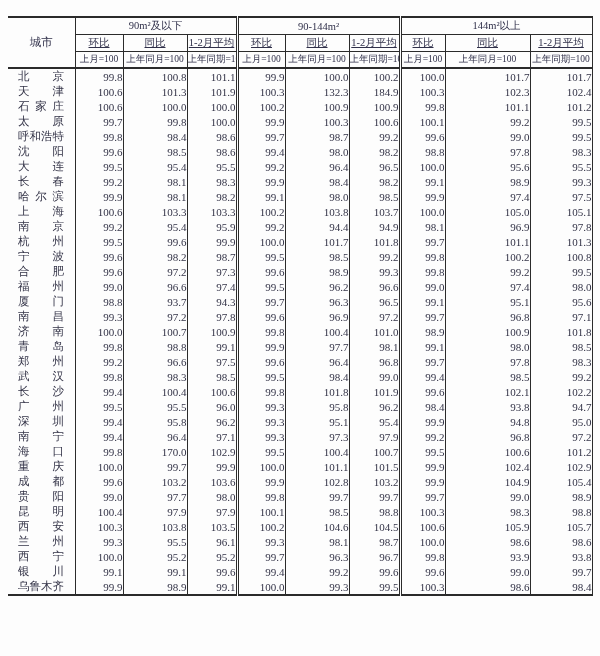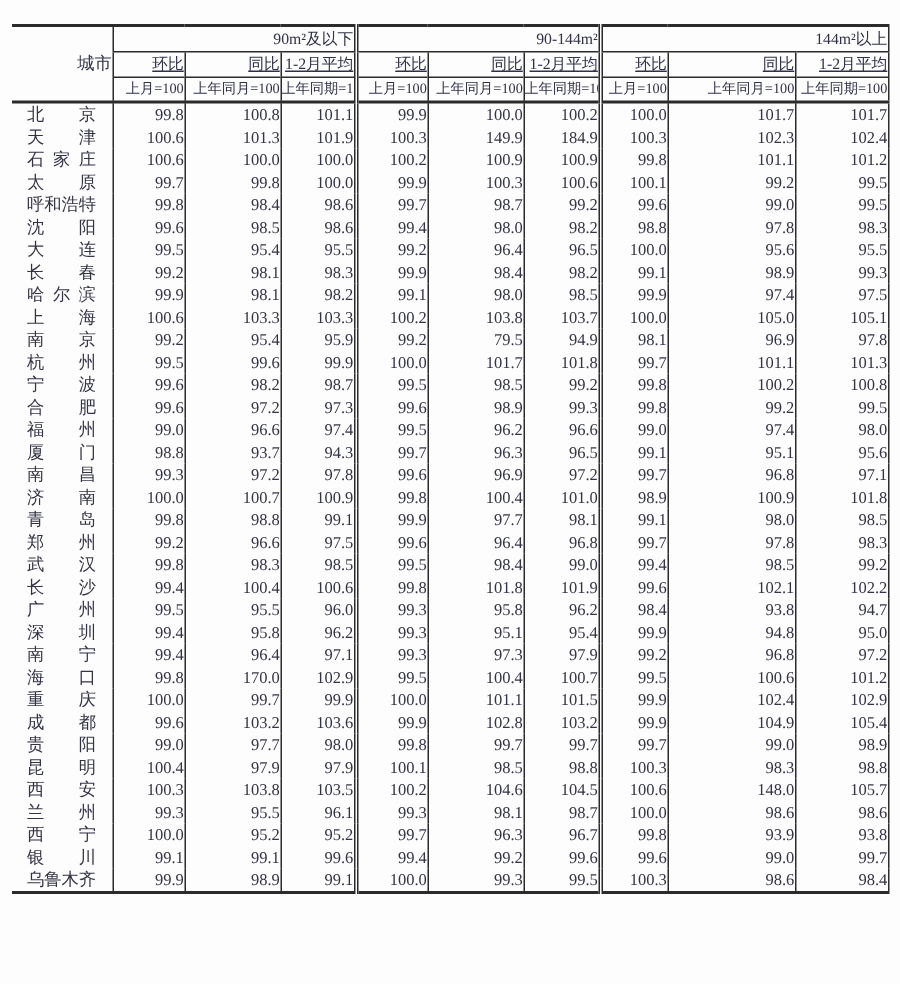--- a/index.html
+++ b/index.html
@@ -36,21 +36,21 @@
   table.idx th, table.idx td {
     margin: 0;
     padding: 0;
     overflow: hidden;
     white-space: nowrap;
   }
   
   thead th {
     font-weight: normal;
     font-size: 10.5px;
-    text-align: right;
+    text-align: center;
     color: #30304a;
     border-left: 1px solid #2b2b2b;
   }
   thead tr.group-row th { height: 16px; }
   thead tr.label-row th { height: 16px; border-top: 1px solid #2b2b2b; text-decoration: underline; }
   thead tr.base-row  th { height: 15px; font-size: 9.5px; border-top: 1px solid #2b2b2b; font-family: Liberation Serif, serif; }
   thead th.city-head {
     border-left: none;
     font-size: 11.5px;
     border-top: none;
@@ -153,21 +153,21 @@
           <td class="city">
             <span class="cityname">
               <span>天</span>
               <span>津</span>
             </span>
           </td>
           <td>100.6</td>
           <td>101.3</td>
           <td>101.9</td>
           <td class="grp">100.3</td>
-          <td>149.9</td>
+          <td>132.3</td>
           <td>184.9</td>
           <td class="grp">100.3</td>
           <td>102.3</td>
           <td class="rightmost">102.4</td>
         </tr>
         <tr>
           <td class="city">
             <span class="cityname">
               <span>石</span>
               <span>家</span>
@@ -310,21 +310,21 @@
           <td class="city">
             <span class="cityname">
               <span>南</span>
               <span>京</span>
             </span>
           </td>
           <td>99.2</td>
           <td>95.4</td>
           <td>95.9</td>
           <td class="grp">99.2</td>
-          <td>79.5</td>
+          <td>94.4</td>
           <td>94.9</td>
           <td class="grp">98.1</td>
           <td>96.9</td>
           <td class="rightmost">97.8</td>
         </tr>
         <tr>
           <td class="city">
             <span class="cityname">
               <span>杭</span>
               <span>州</span>
@@ -653,21 +653,21 @@
               <span>安</span>
             </span>
           </td>
           <td>100.3</td>
           <td>103.8</td>
           <td>103.5</td>
           <td class="grp">100.2</td>
           <td>104.6</td>
           <td>104.5</td>
           <td class="grp">100.6</td>
-          <td>148.0</td>
+          <td>105.9</td>
           <td class="rightmost">105.7</td>
         </tr>
         <tr>
           <td class="city">
             <span class="cityname">
               <span>兰</span>
               <span>州</span>
             </span>
           </td>
           <td>99.3</td>

